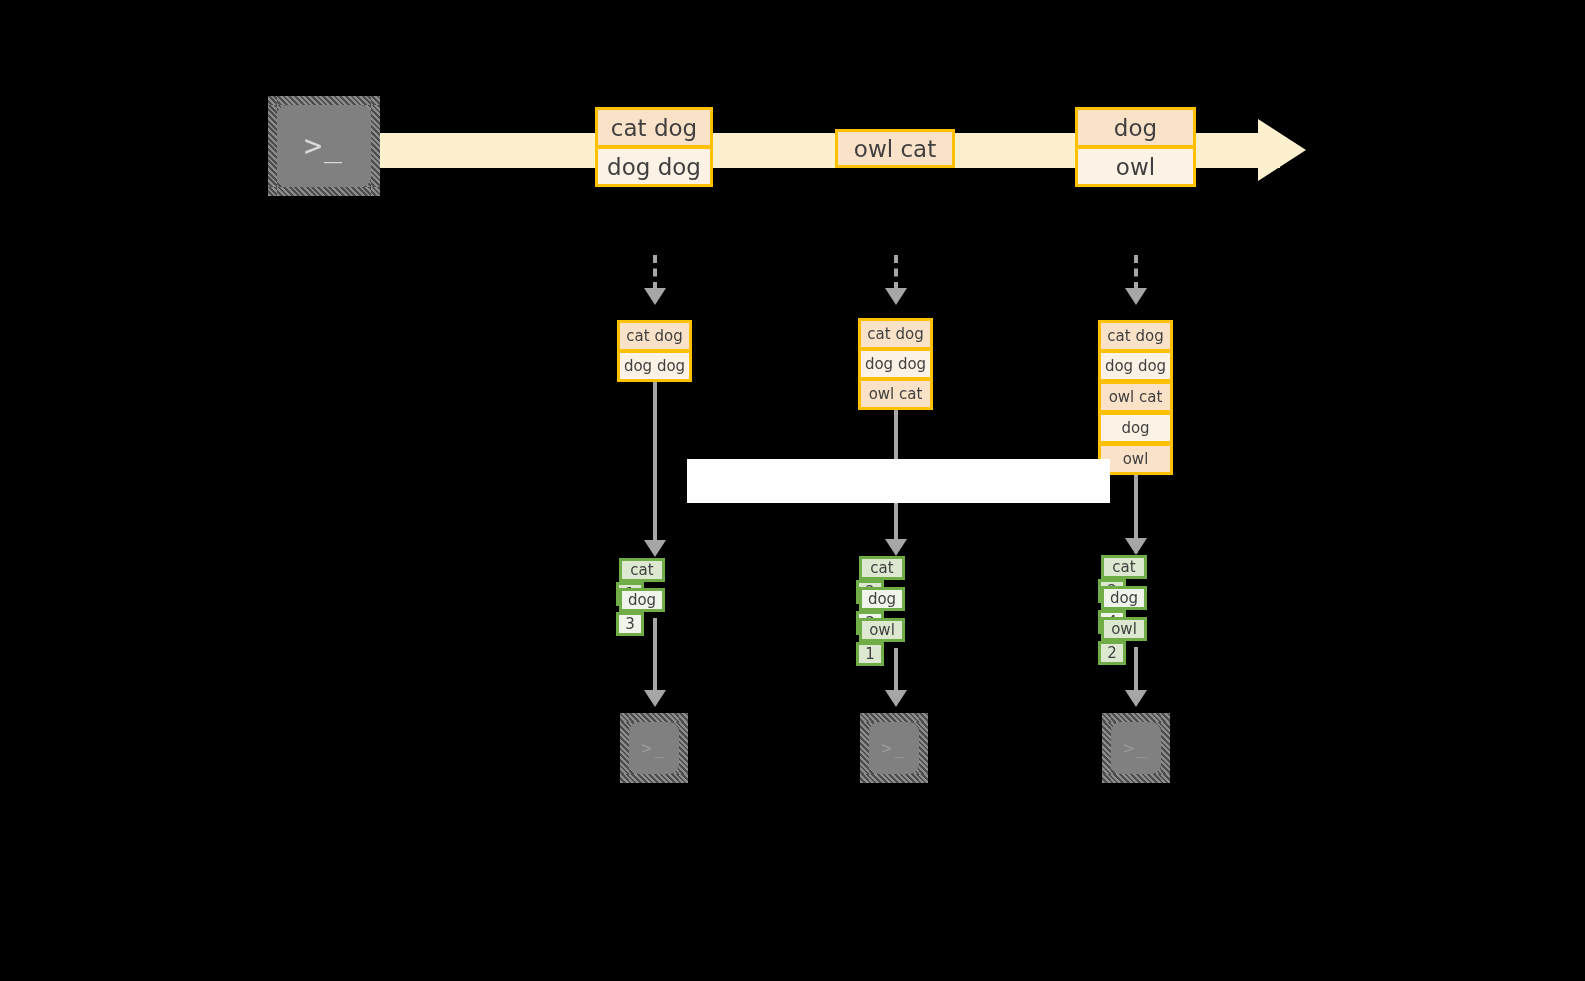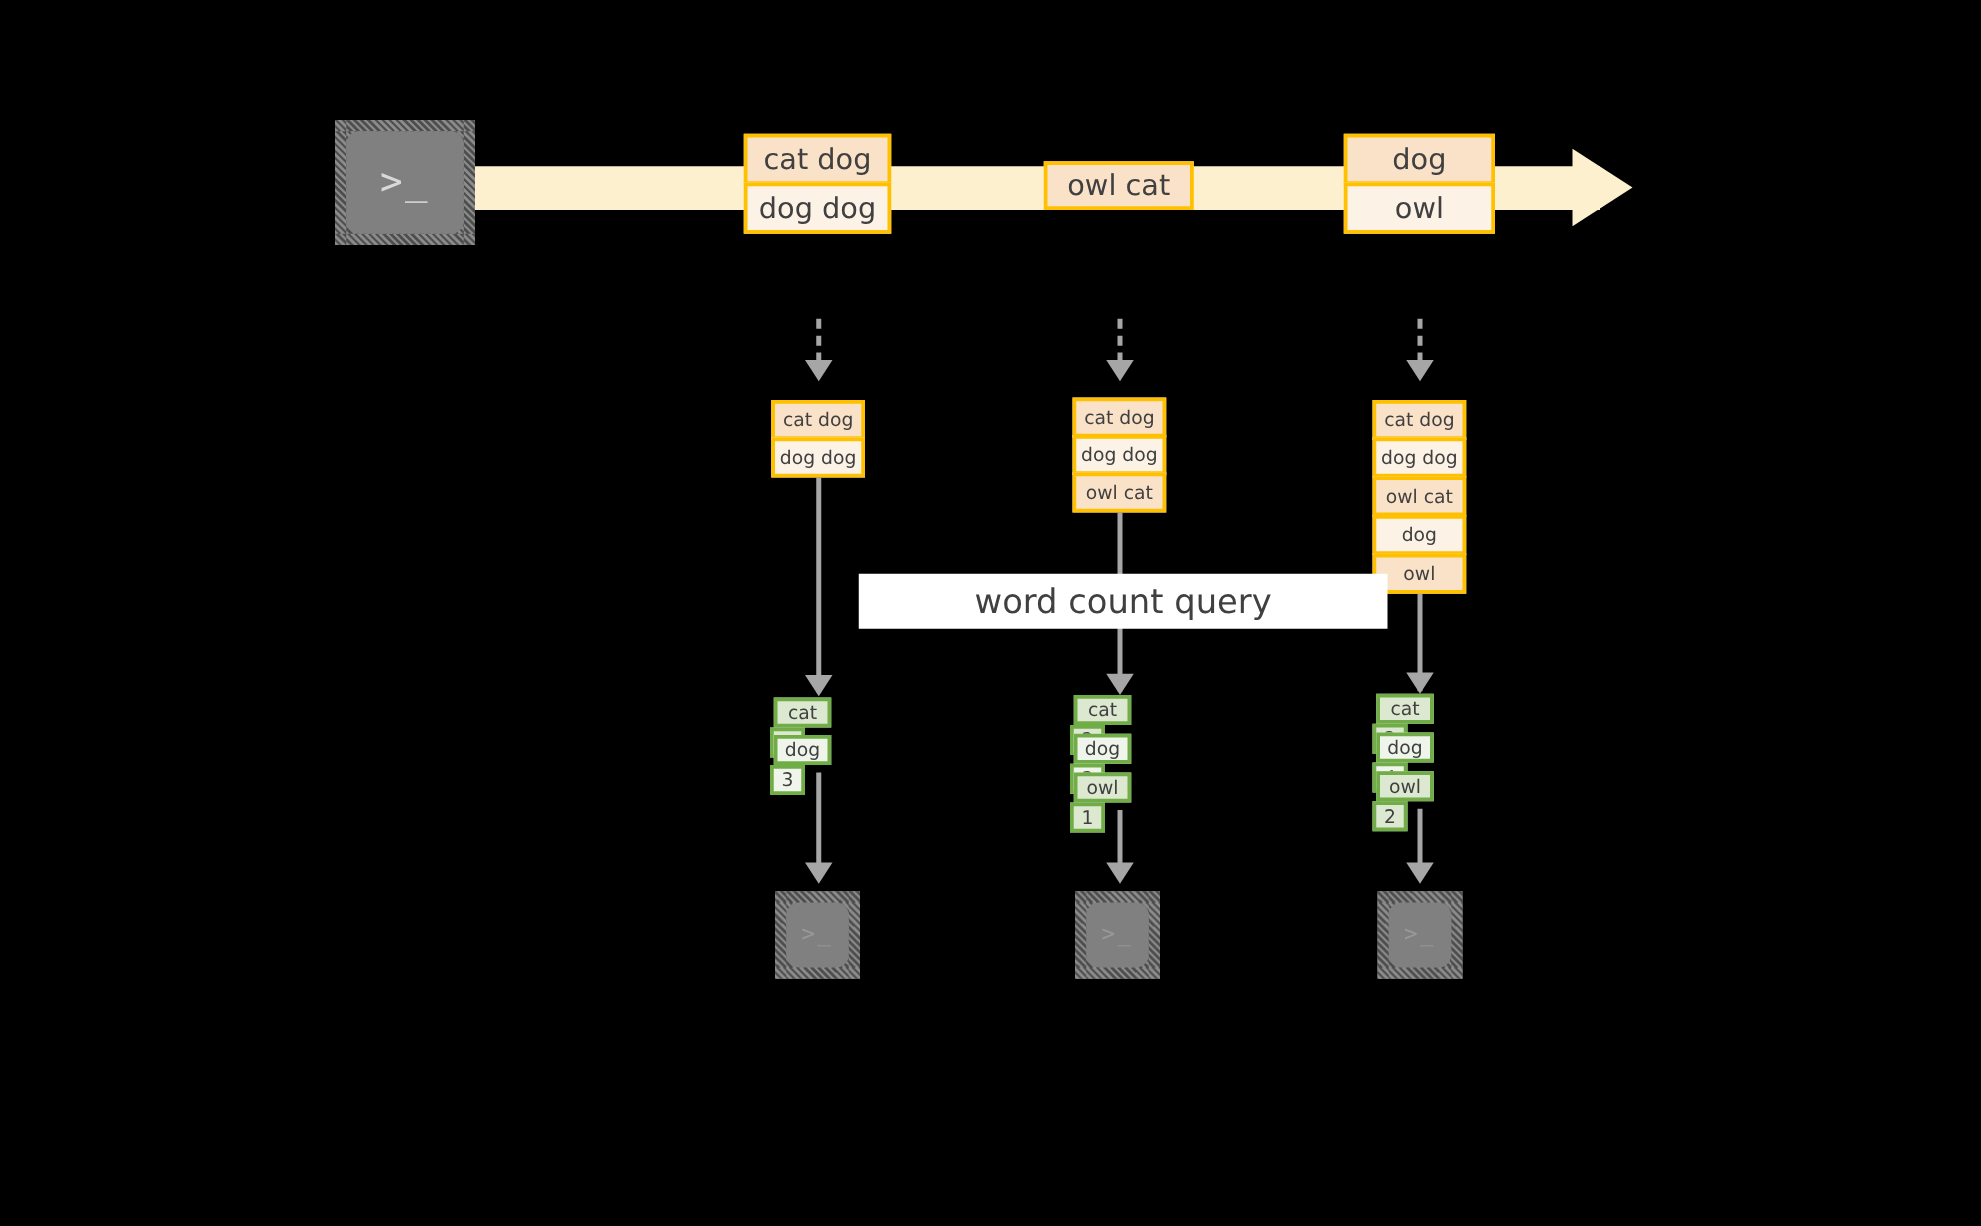--- a/index.html
+++ b/index.html
@@ -124,21 +124,20 @@
   <div class="vline" style="left:653px;top:382px;height:172px;"></div>
   <div class="vhead" style="left:644px;top:540px;"></div>
 
   <div class="vline" style="left:894px;top:410px;height:143px;"></div>
   <div class="vhead" style="left:885px;top:539px;"></div>
 
   <div class="vline" style="left:1134px;top:475px;height:78px;"></div>
   <div class="vhead" style="left:1125px;top:538px;"></div>
 
   <div class="query-band"></div>
-  <div class="query-text">word count query</div>
 
   <div class="kv dark" style="left:619px;top:558px;">
     <div class="cell k">cat</div>
     <div class="cell v">1</div>
   </div>
   <div class="kv light" style="left:619px;top:588px;">
     <div class="cell k">dog</div>
     <div class="cell v">3</div>
   </div>
 

